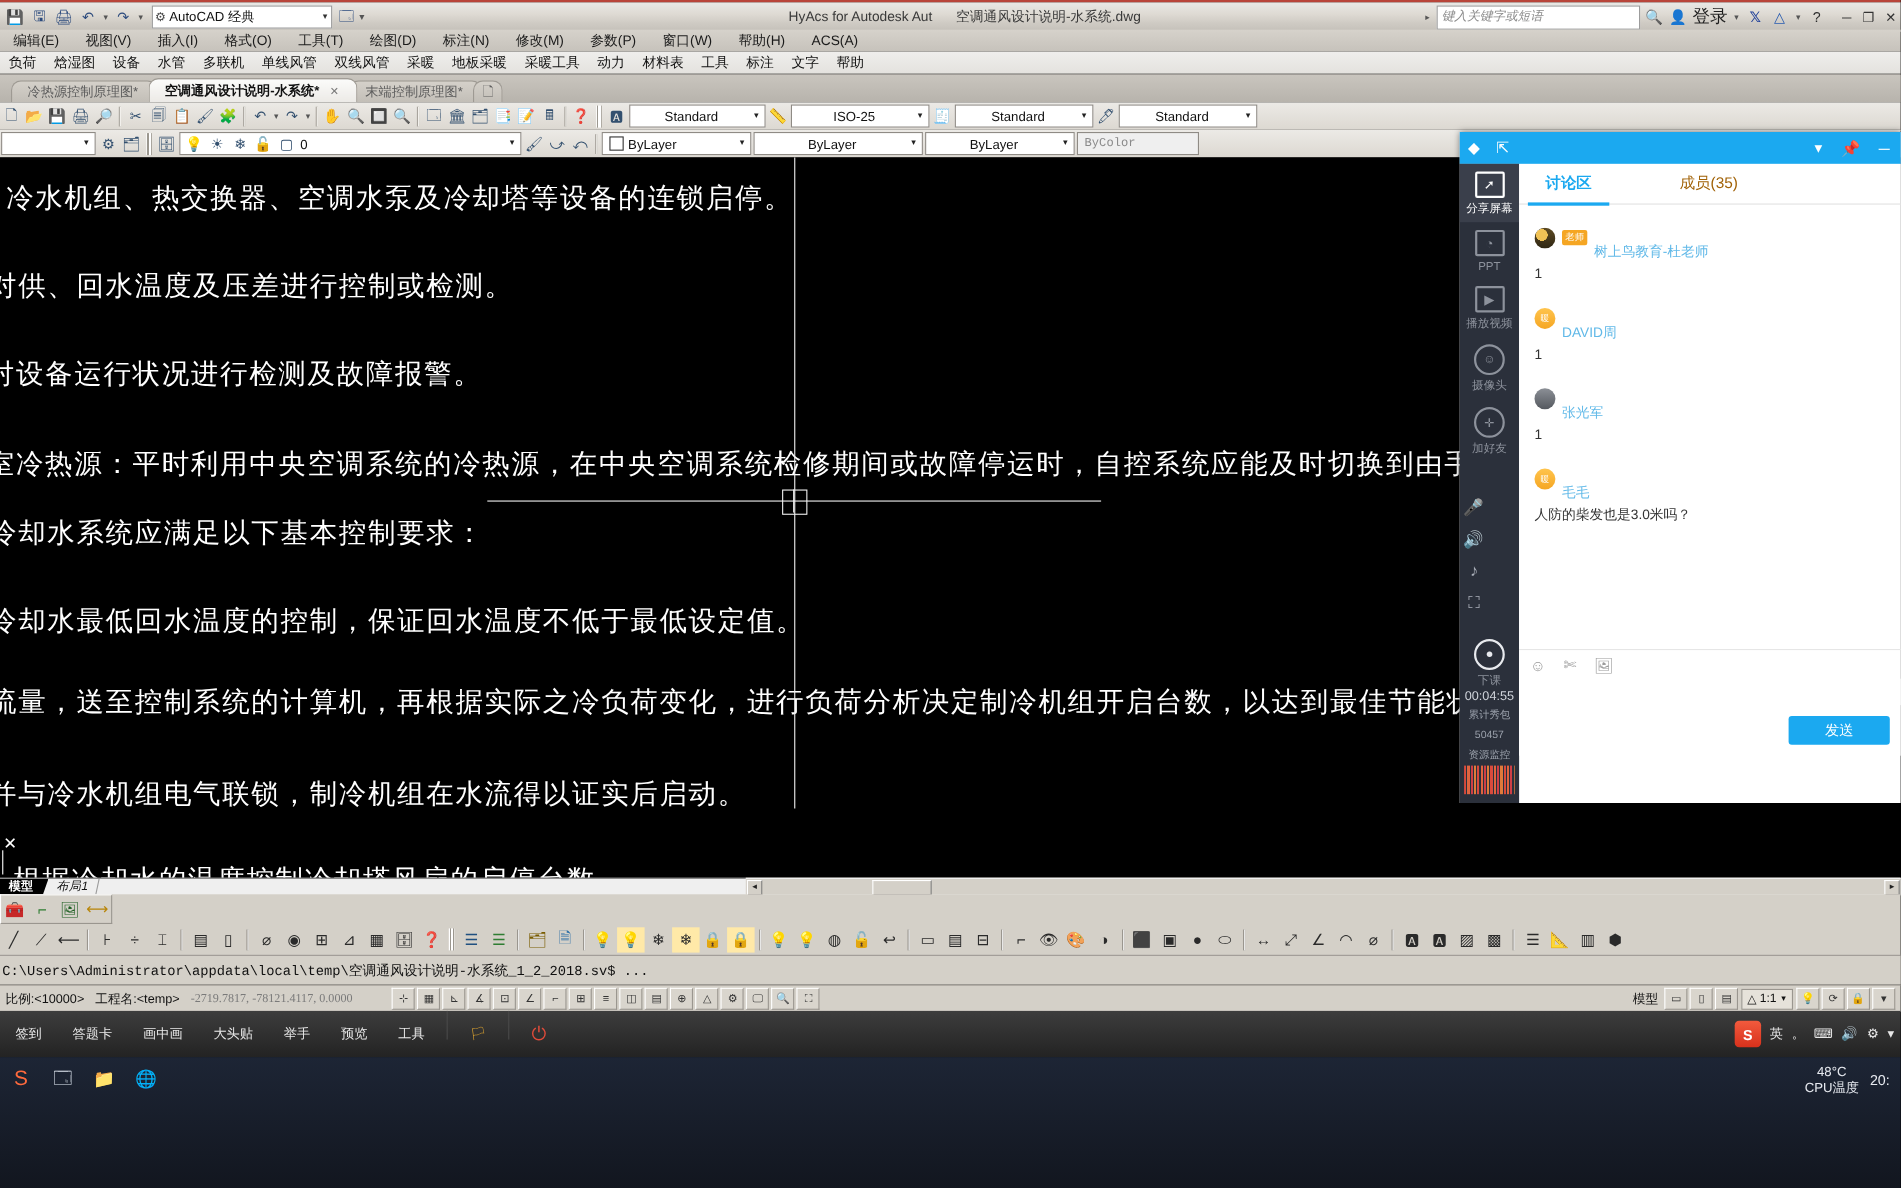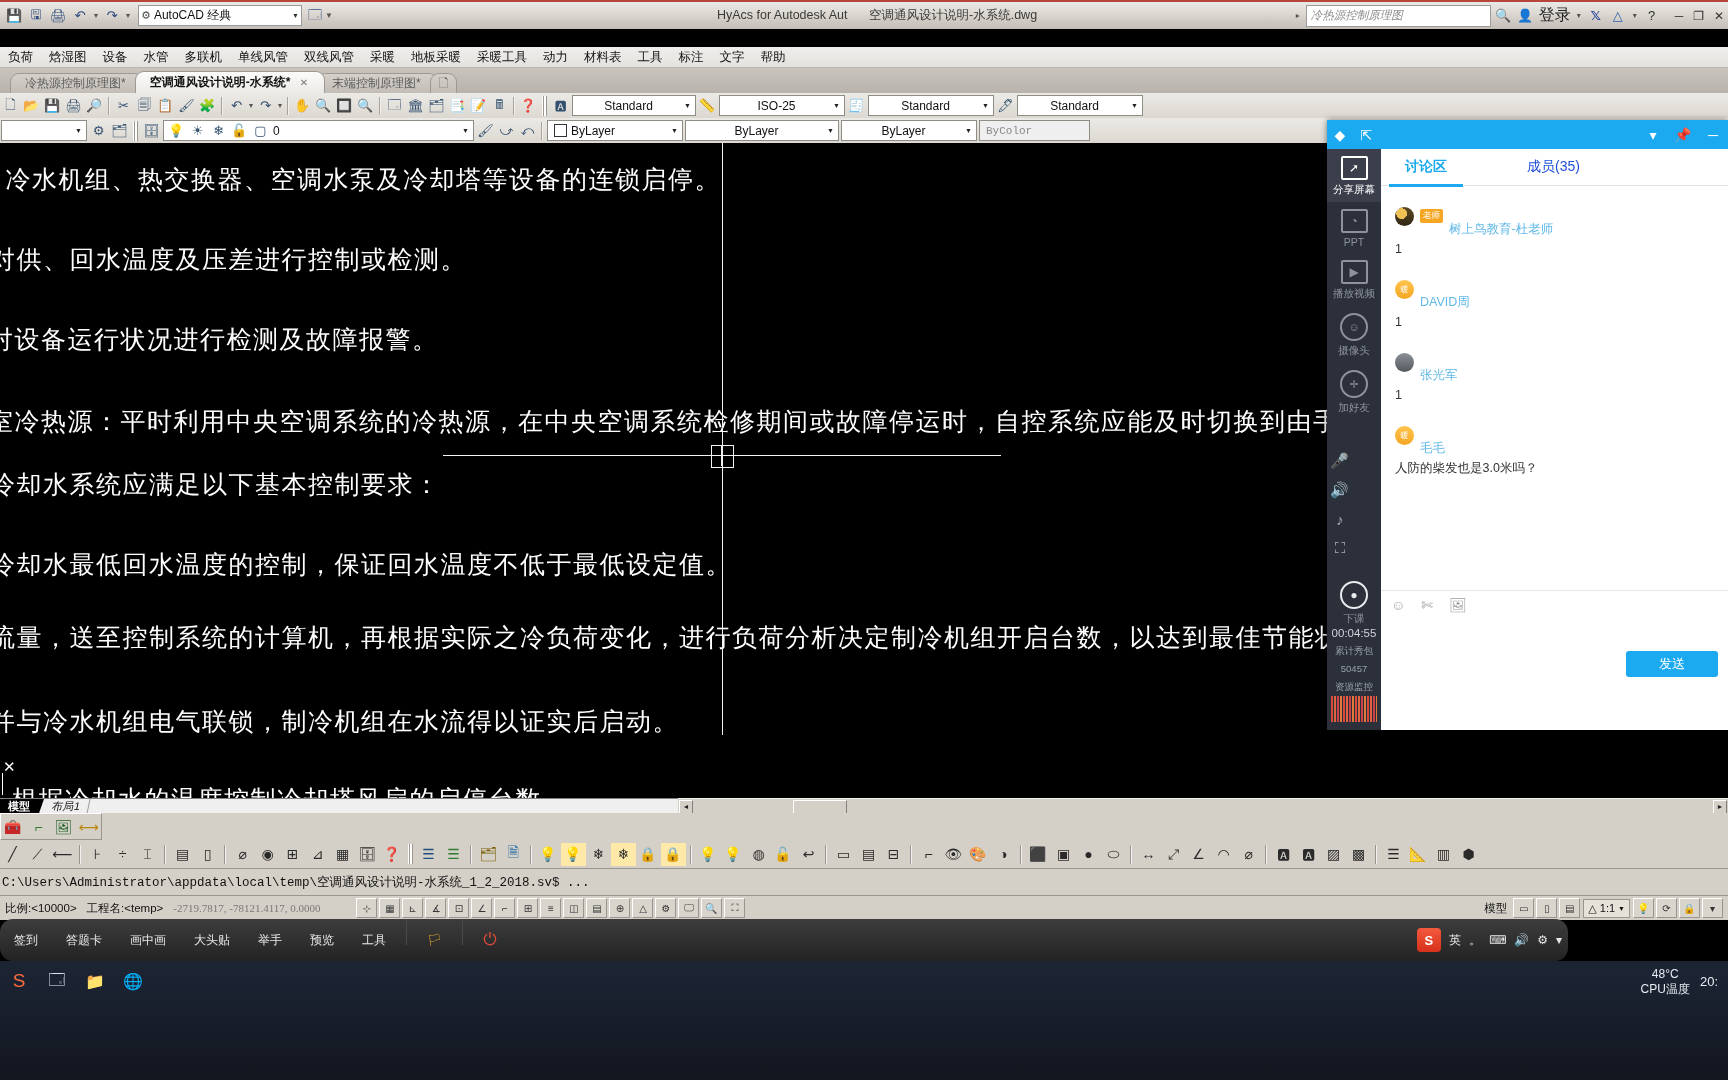--- a/index.html
+++ b/index.html
@@ -173,23 +173,23 @@
     width:19px;height:18px;margin:0 1px;border:1px solid #9a968f;background:#d9d5cd;
     display:flex;align-items:center;justify-content:center;font-size:10px;color:#333;
     border-top-color:#fff;border-left-color:#fff;
   }
   .sb-right{margin-left:auto;display:flex;align-items:center;padding-right:4px;}
   .sb-scale{display:flex;align-items:center;border:1px solid #9a968f;background:#e6e2da;
     padding:0 4px;height:17px;font-size:11px;margin:0 2px;}
 
   
   .taskbar{
-    position:absolute;left:0;top:919px;width:1568px;height:42px;
+    position:absolute;left:0;top:919px;width:1728px;height:42px;
     background:linear-gradient(#3d3d3d,#232323);
-    display:flex;border-radius:13px;
+    display:flex;
   }
   .tb2-item{
     display:flex;flex-direction:column;align-items:center;justify-content:center;
     color:#e8e8e8;font-size:12px;padding:0 14px;height:42px;
   }
   .tb2-sep{width:1px;height:26px;background:#4a4a4a;margin:0 6px;}
   .tb2-right{margin-left:auto;display:flex;align-items:center;padding-right:6px;gap:8px;}
   .ime-badge{
     width:24px;height:24px;border-radius:4px;
     background:linear-gradient(#f25a3d,#d8311c);color:#fff;
@@ -252,21 +252,21 @@
       #d94a3d 0 2px,#2b303b 2px 3px,#e0643f 3px 5px,#2b303b 5px 6px,
       #cf3f46 6px 8px,#2b303b 8px 9px,#e07a3a 9px 11px,#2b303b 11px 12px);
   }
   .chat-main{
     position:absolute;left:54px;top:29px;width:347px;height:492px;background:#fff;
   }
   .chat-tabs{
     height:36px;border-bottom:1px solid #e2e2e2;display:flex;align-items:center;
     padding:0 0 0 22px;font-size:14px;
   }
-  .chat-tab{margin-right:76px;color:#1d4ed8;position:relative;padding:0 2px;}
+  .chat-tab{margin-right:76px;color:#a16207;position:relative;padding:0 2px;}
   .chat-tab.active{color:#1ba9f0;font-weight:bold;}
   .chat-tab.active:after{
     content:"";position:absolute;left:-14px;right:-14px;bottom:-11px;height:3px;background:#1ba9f0;
   }
   .chat-body{padding:8px 14px;height:420px;overflow:hidden;}
   .msg{margin-bottom:9px;}
   .msg-head{display:flex;align-items:center;gap:6px;}
   .avatar{width:19px;height:19px;border-radius:50%;flex:0 0 auto;}
   .av-teacher{background:
      radial-gradient(circle at 35% 35%,#f0c255 0 30%,transparent 31%),
@@ -316,37 +316,51 @@
     <div class="qicon" style="margin-left:3px;">🗔</div>
     <div class="sep-dot">▼</div>
 
     <div class="title-center">
       <span class="t1">HyAcs for Autodesk Aut</span>
       <span>空调通风设计说明-水系统.dwg</span>
     </div>
 
     <div class="title-right">
       <span class="sep-dot">▸</span>
-      <div class="searchbox">冷热源控制原理图</div>
+      <div class="searchbox">键入关键字或短语</div>
       <span class="tb-icon">🔍</span>
       <span class="tb-icon">👤</span>
       <span class="signin">登录</span>
       <span class="sep-dot">▾</span>
       <span class="tb-icon" style="color:#20409a;font-weight:bold;">𝕏</span>
       <span class="tb-icon" style="color:#2a5db0;">△</span>
       <span class="sep-dot">▾</span>
       <span class="tb-icon">?</span>
       <div class="wbtns">
         <span>─</span>
         <span>❐</span>
         <span>✕</span>
       </div>
     </div>
   </div>
 
+  <div class="menubar">
+    <span class="mi">编辑(E)</span>
+    <span class="mi">视图(V)</span>
+    <span class="mi">插入(I)</span>
+    <span class="mi">格式(O)</span>
+    <span class="mi">工具(T)</span>
+    <span class="mi">绘图(D)</span>
+    <span class="mi">标注(N)</span>
+    <span class="mi">修改(M)</span>
+    <span class="mi">参数(P)</span>
+    <span class="mi">窗口(W)</span>
+    <span class="mi">帮助(H)</span>
+    <span class="mi">ACS(A)</span>
+  </div>
 
   <div class="menubar2">
     <span class="mi">负荷</span>
     <span class="mi">焓湿图</span>
     <span class="mi">设备</span>
     <span class="mi">水管</span>
     <span class="mi">多联机</span>
     <span class="mi">单线风管</span>
     <span class="mi">双线风管</span>
     <span class="mi">采暖</span>

